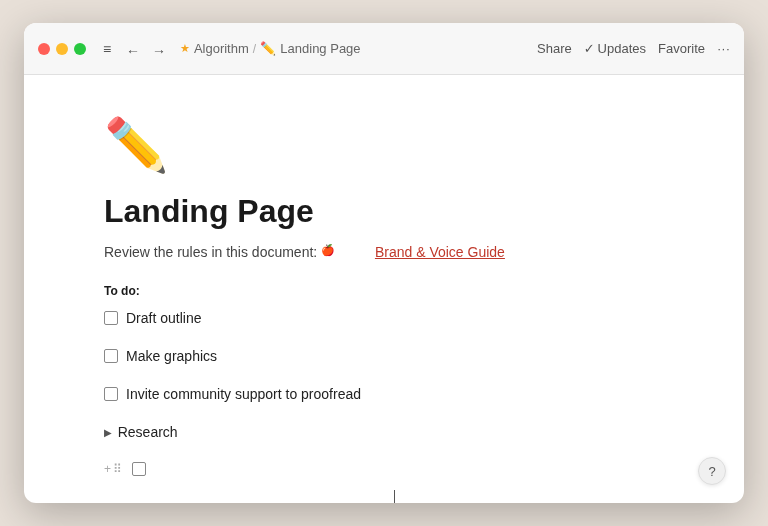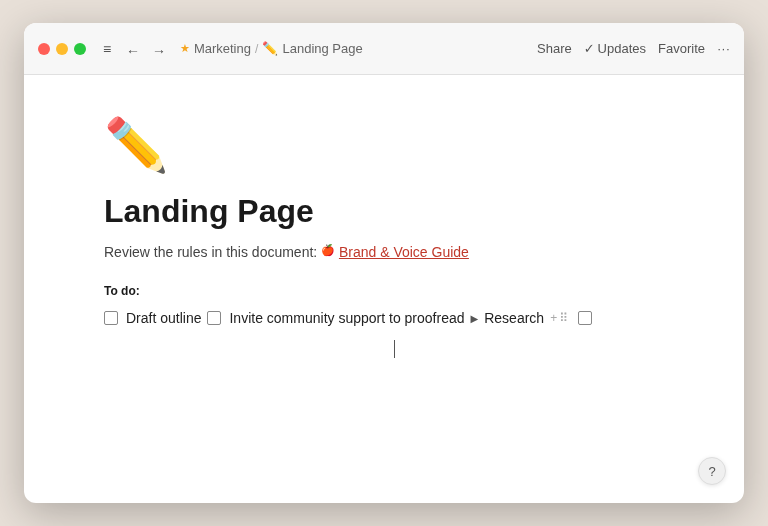--- a/index.html
+++ b/index.html
@@ -146,34 +146,35 @@
       margin-bottom: 24px;
       display: flex;
       align-items: flex-start;
       gap: 4px;
     }
 
     .page-subtitle a {
       color: #c0392b;
       text-decoration: underline;
       cursor: pointer;
+      margin-left: 36px;
     }
 
     .section-heading {
       font-size: 12px;
       font-weight: 700;
       color: #1a1a1a;
       margin-bottom: 10px;
     }
 
     .todo-list {
       list-style: none;
       display: flex;
-      flex-direction: row;
-      gap: 6px;
+      flex-direction: column;
+      gap: 18px;
     }
 
     .todo-item {
       display: flex;
       align-items: center;
       gap: 8px;
       font-size: 14px;
       color: #222;
       padding: 2px 0;
       position: relative;
@@ -289,21 +290,21 @@
         <span>←</span>
       </div>
       <div class="titlebar-icon-btn">
         <span>→</span>
       </div>
     </div>
 
     <div class="breadcrumb">
       <div class="breadcrumb-item">
         <span class="breadcrumb-star">★</span>
-        <span>Marketing</span>
+        <span>Algorithm</span>
       </div>
       <span class="breadcrumb-sep">/</span>
       <div class="breadcrumb-item">
         <span class="breadcrumb-pencil">✏️</span>
         <span>Landing Page</span>
       </div>
     </div>
 
     <div class="titlebar-right">
       <div class="titlebar-action">
@@ -331,20 +332,24 @@
       <span class="apple-logo">🍎</span>
       <a>Brand &amp; Voice Guide</a>
     </div>
 
     <h2 class="section-heading">To do:</h2>
 
     <ul class="todo-list">
       <li class="todo-item">
         <div class="todo-checkbox"></div>
         <span class="todo-label">Draft outline</span>
+      </li>
+      <li class="todo-item">
+        <div class="todo-checkbox"></div>
+        <span class="todo-label">Make graphics</span>
       </li>
       <li class="todo-item">
         <div class="todo-checkbox"></div>
         <span class="todo-label">Invite community support to proofread</span>
       </li>
       <li class="toggle-item">
         <span class="toggle-arrow">▶</span>
         <span class="todo-label">Research</span>
       </li>
       <li class="todo-item">

